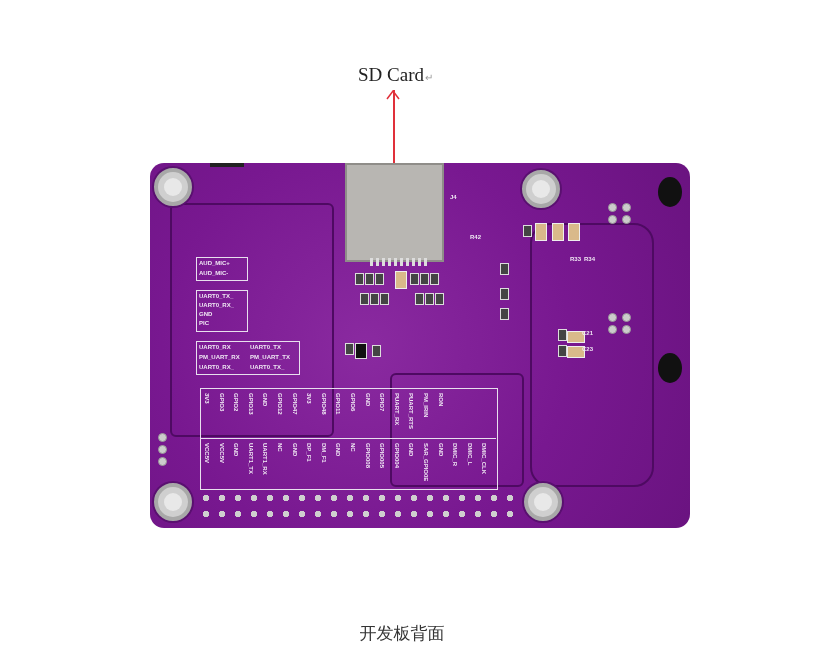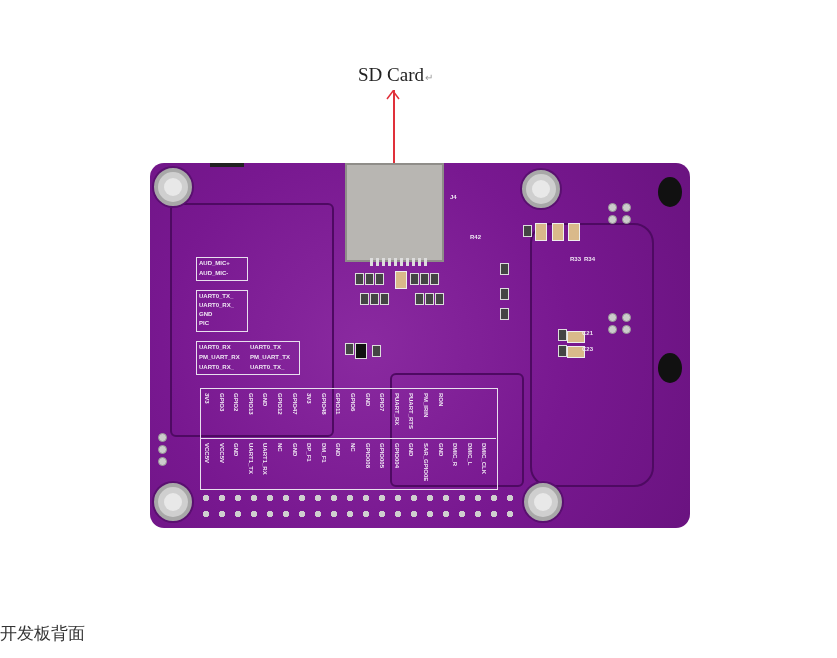--- a/index.html
+++ b/index.html
@@ -1,21 +1,21 @@
 <!DOCTYPE html>
 <html><head>
 <meta charset="utf-8">
 <style>
   html,body{margin:0;padding:0;background:#ffffff;}
   body{width:837px;height:658px;position:relative;overflow:hidden;font-family:"Liberation Serif",serif;}
   .sd-label{position:absolute;left:358px;top:64px;font-family:"Liberation Serif",serif;font-size:19px;color:#222;white-space:nowrap;}
   .sd-label .ret{font-size:10px;color:#999;margin-left:1px;}
   .arrow{position:absolute;left:393px;top:90px;width:2px;height:84px;background:#e0303a;}
   .arrow-head{position:absolute;left:386px;top:90px;width:14px;height:10px;}
-  .caption{position:absolute;left:0;width:804px;top:622px;text-align:left;font-family:"DejaVu Sans",sans-serif;font-size:17px;color:#333;}
+  .caption{position:absolute;left:0;width:804px;top:622px;text-align:center;font-family:"DejaVu Sans",sans-serif;font-size:17px;color:#333;}
   .board{position:absolute;left:150px;top:163px;width:540px;height:365px;background:#7a1b8e;border-radius:14px;overflow:hidden;
     background-image:radial-gradient(circle at 40% 50%, #8a2aa0 0%, #781890 55%, #6a1380 100%);}
   .trace{position:absolute;border:2px solid #4e0a62;border-radius:6px;}
   .hole{position:absolute;width:30px;height:30px;border-radius:50%;background:#cfcfcf;border:4px solid #a8a8a8;box-shadow:0 0 0 2px #5a1070;}
   .hole::after{content:"";position:absolute;left:6px;top:6px;width:18px;height:18px;border-radius:50%;background:#e8e8e8;}
   .sd-slot{position:absolute;left:195px;top:0;width:95px;height:95px;background:#b8b6b2;border:2px solid #8f8d89;}
   .sd-pins{position:absolute;left:220px;top:95px;width:60px;height:8px;background:repeating-linear-gradient(90deg,#ddd 0 3px,transparent 3px 6px);}
   .silk-box{position:absolute;border:1.5px solid #e8e0ee;}
   .silk-text{position:absolute;font-family:"Liberation Sans",sans-serif;font-size:6px;color:#f0e8f4;font-weight:bold;white-space:nowrap;line-height:9px;}
   .vtext{position:absolute;font-family:"Liberation Sans",sans-serif;font-size:6px;color:#f0e8f4;font-weight:bold;writing-mode:vertical-rl;white-space:nowrap;}

